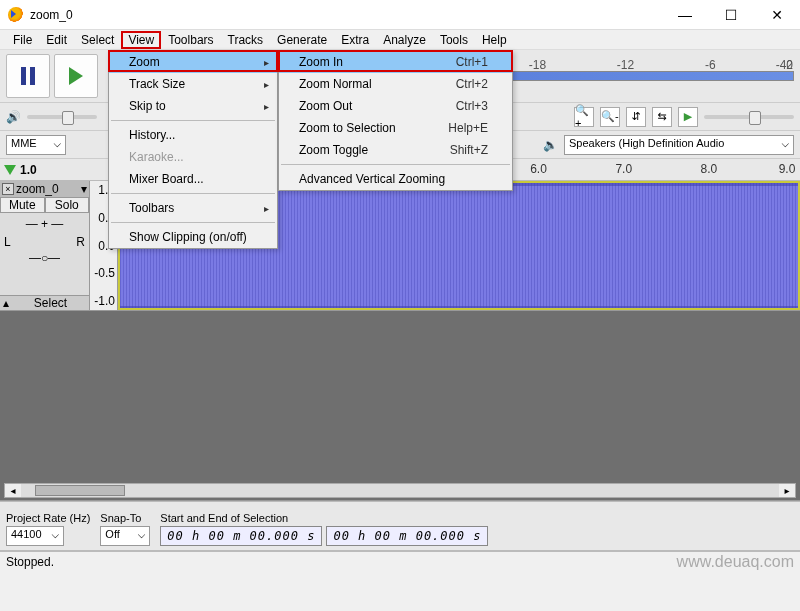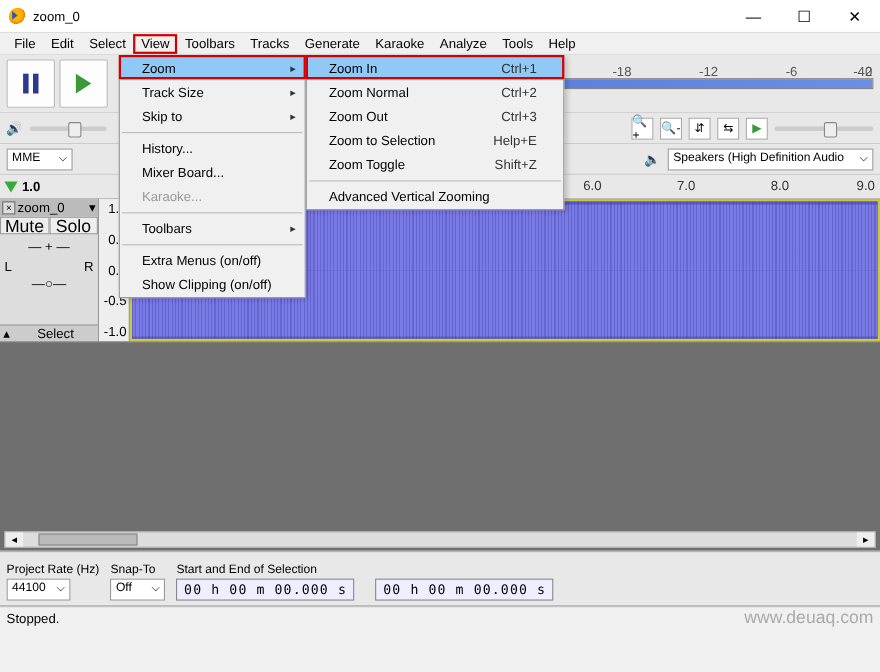--- a/index.html
+++ b/index.html
@@ -51,21 +51,21 @@
 .ruler-row{ background:#e8e8e8; height:22px; border-bottom:1px solid #bbb; display:flex;}
 .ruler-left{width:90px;display:flex;align-items:center;gap:4px;padding-left:4px;}
 .marker{width:0;height:0;border-left:6px solid transparent;border-right:6px solid transparent;border-top:10px solid #3aaa3a;}
 .ruler-scale{flex:1; position:relative; font-size:11px; color:#333;}
 .ruler-tick{position:absolute;top:3px;}
 
 
 .track-area{ display:flex; height:130px; border-bottom:1px solid #999;}
 .track-head{ width:90px; background:#ddd; border-right:1px solid #999; font-size:10px; position:relative;}
 .track-head .row{display:flex;}
-.track-head button{flex:1;font-size:16px;border:1px solid #999;background:#eee;height:16px;}
+.track-head button{flex:1;font-size:12px;border:1px solid #999;background:#eee;height:16px;}
 .track-head .title-row{background:#bbb;display:flex;align-items:center;height:16px;padding:0 2px;gap:2px;}
 .track-head .x{width:12px;height:12px;border:1px solid #666;background:#ddd;text-align:center;line-height:10px;font-size:9px;}
 .pan{ display:flex;justify-content:space-between;padding:0 4px;font-size:9px;}
 .vscale{ width:28px;background:#eee;border-right:1px solid #999;font-size:10px;display:flex;flex-direction:column;justify-content:space-between;align-items:flex-end;padding:2px 2px;}
 .waveform{ flex:1; background:#5858c8; border:2px solid #c9c93a; position:relative; overflow:hidden;}
 .wave-top,.wave-bot{position:absolute;left:0;right:0;height:48%;background:#7a7ae4;}
 .wave-top{top:2%;} .wave-bot{bottom:2%;}
 .wave-dense{position:absolute;inset:0;background:repeating-linear-gradient(90deg,#3f3fb0 0 1px,transparent 1px 3px);opacity:0.35;}
 
 
@@ -103,21 +103,21 @@
 </div>
 
 <div class="menubar">
   <span class="menu-item">File</span>
   <span class="menu-item">Edit</span>
   <span class="menu-item">Select</span>
   <span class="menu-item menu-highlight-view">View</span>
   <span class="menu-item">Toolbars</span>
   <span class="menu-item">Tracks</span>
   <span class="menu-item">Generate</span>
-  <span class="menu-item">Karaoke</span>
+  <span class="menu-item">Extra</span>
   <span class="menu-item">Analyze</span>
   <span class="menu-item">Tools</span>
   <span class="menu-item">Help</span>
 </div>
 
 <div class="toolbar-area">
   <div class="tb-btn big">
       <span class="pause-bars">
         <span></span>
         <span></span>
@@ -128,21 +128,21 @@
     </div>
   <div class="meter-area">
     <span style="font-size:14px;">🎤</span>
     <div class="meter">
       <div class="meter-labels">
         <span>-54</span>
         <span>-48</span>
         <span>-42</span>
       </div>
       <span style="position:absolute;left:35%;top:-2px;font-size:10px;color:#333;">Click to Start Monitoring</span>
-      <div class="meter-labels" style="left:60%;margin-left:28px;">
+      <div class="meter-labels" style="left:60%;">
         <span>-18</span>
         <span>-12</span>
         <span>-6</span>
         <span>0</span>
       </div>
     </div>
   </div>
 </div>
 
 <div class="toolbar-row2">
@@ -154,21 +154,21 @@
   <span class="small-ico">⇵</span>
   <span class="small-ico">⇆</span>
   <span class="small-ico" style="color:#3a9a3a">▶</span>
   <div class="slider" style="width:90px"></div>
 </div>
 
 <div class="toolbar-row2">
   <span class="combo" style="width:60px">MME</span>
   <div style="flex:1"></div>
   <span>🔈</span>
-  <span class="combo" style="width:187px">Speakers (High Definition Audio</span>
+  <span class="combo" style="width:230px">Speakers (High Definition Audio</span>
 </div>
 
 <div class="ruler-row">
   <div class="ruler-left">
     <span class="marker"></span>
     <span style="font-weight:bold;">1.0</span>
   </div>
   <div class="ruler-scale">
     <span class="ruler-tick" style="left:62%">6.0</span>
     <span class="ruler-tick" style="left:74%">7.0</span>
@@ -225,45 +225,44 @@
   <div class="field-col">
     <span class="field-label">Project Rate (Hz)</span>
     <span class="combo" style="width:58px">44100</span>
   </div>
   <div class="field-col">
     <span class="field-label">Snap-To</span>
     <span class="combo" style="width:50px">Off</span>
   </div>
   <div class="field-col">
     <span class="field-label">Start and End of Selection</span>
-    <div style="display:flex;gap:19px;">
+    <div style="display:flex;gap:4px;font-style:italic;">
       <span class="timebox">00 h 00 m 00.000 s</span>
       <span class="timebox">00 h 00 m 00.000 s</span>
     </div>
   </div>
   <div style="flex:1"></div>
 </div>
 
 <div class="status">
   <span>Stopped.</span>
   <span class="watermark">www.deuaq.com</span>
 </div>
 
 <div class="dropdown" id="dd-view" style="left:108px; top:50px; width:170px;">
     <div class="dropdown-row hl">Zoom<span class="arrow">▸</span></div>
     <div class="dropdown-row">Track Size<span class="arrow">▸</span></div>
     <div class="dropdown-row">Skip to<span class="arrow">▸</span></div>
     <div class="dropdown-sep"></div>
     <div class="dropdown-row">History...</div>
+    <div class="dropdown-row disabled">Karaoke...</div>
     <div class="dropdown-row">Mixer Board...</div>
-    <div class="dropdown-row disabled">Karaoke...</div>
     <div class="dropdown-sep"></div>
     <div class="dropdown-row">Toolbars<span class="arrow">▸</span></div>
     <div class="dropdown-sep"></div>
-    <div class="dropdown-row">Extra Menus (on/off)</div>
     <div class="dropdown-row">Show Clipping (on/off)</div>
   </div>
 
 <div class="dropdown" id="dd-zoom" style="left:278px; top:50px; width:235px;">
     <div class="dropdown-row hl">Zoom In<span class="shortcut">Ctrl+1</span></div>
     <div class="dropdown-row">Zoom Normal<span class="shortcut">Ctrl+2</span></div>
     <div class="dropdown-row">Zoom Out<span class="shortcut">Ctrl+3</span></div>
     <div class="dropdown-row">Zoom to Selection<span class="shortcut">Help+E</span></div>
     <div class="dropdown-row">Zoom Toggle<span class="shortcut">Shift+Z</span></div>
     <div class="dropdown-sep"></div>

